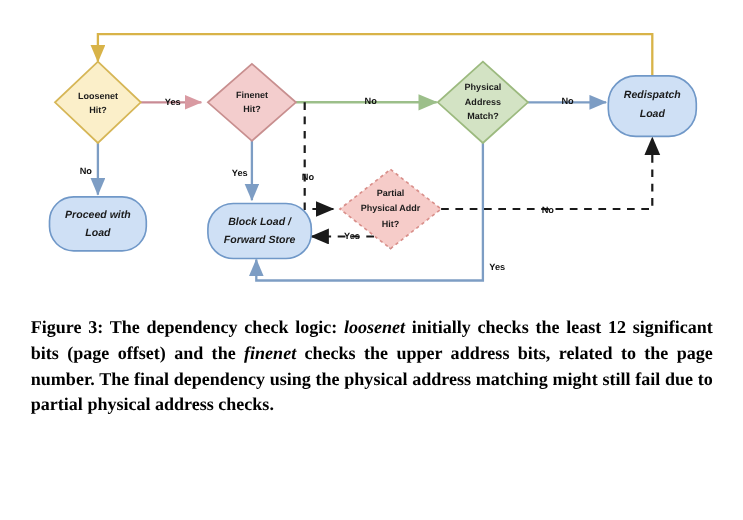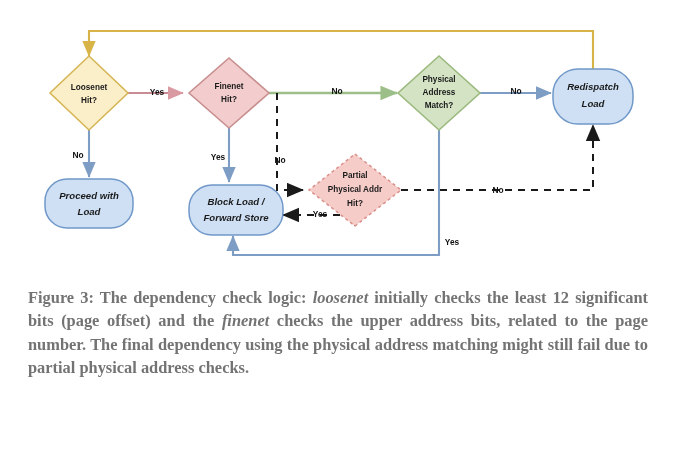--- a/index.html
+++ b/index.html
@@ -59,21 +59,21 @@
     dominant-baseline: middle;
   }
   #caption {
     position: absolute;
     left: 28px;
     top: 286px;
     width: 620px;
     font-family: "Liberation Serif", serif;
     font-size: 16.4px;
     line-height: 1.42;
-    color: #737373;
+    color: #000000;
     text-align: justify;
     font-weight: 600;
   }
   #caption .it {
     font-style: italic;
   }
 </style>
 </head>
 <body>
 

